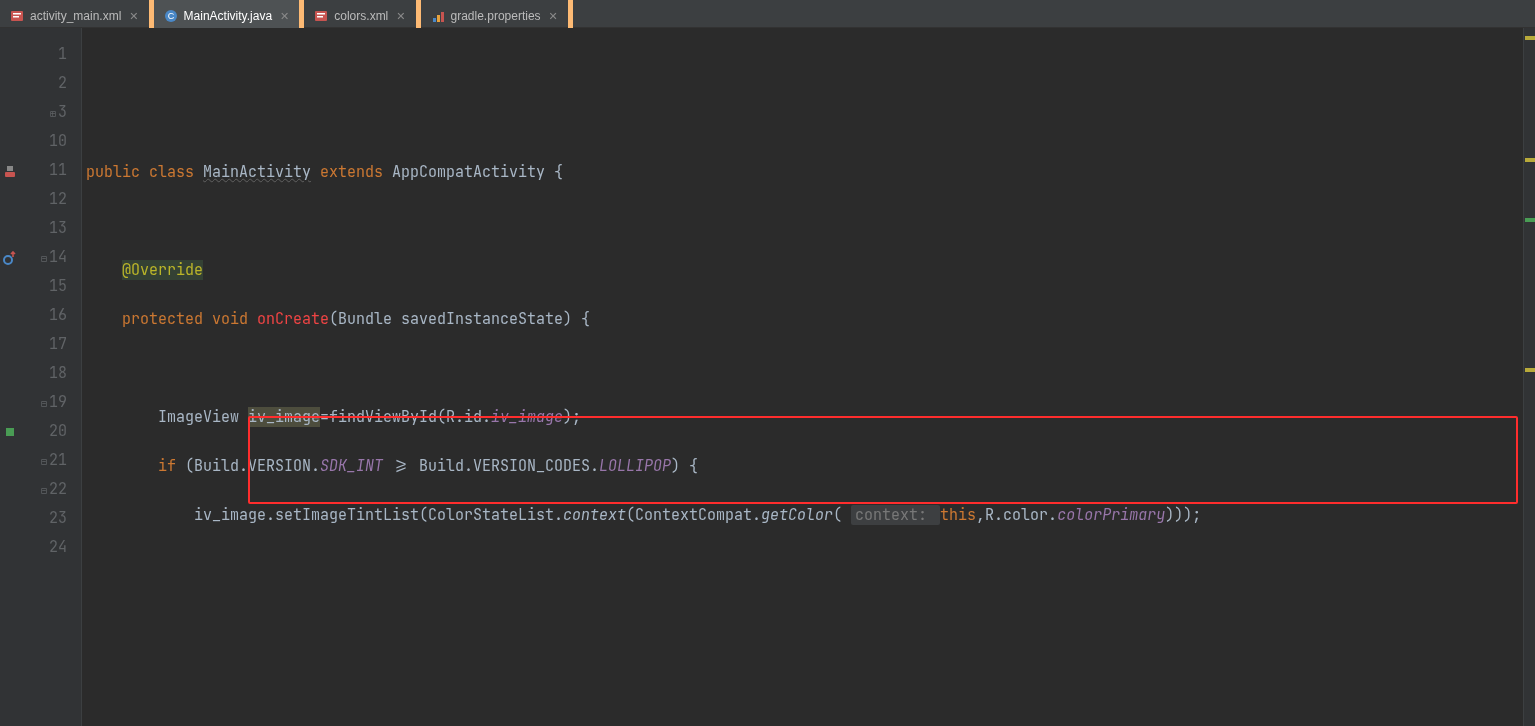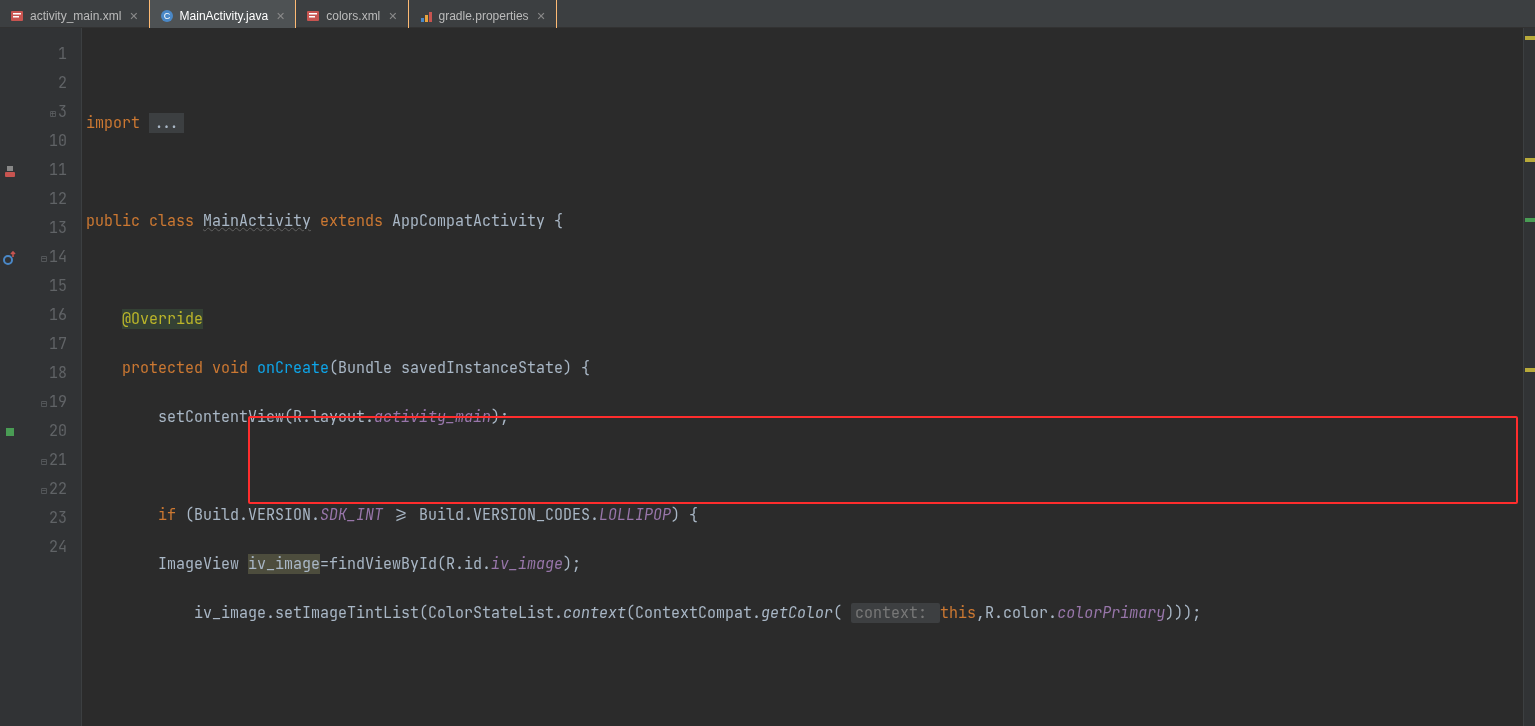--- a/index.html
+++ b/index.html
@@ -14,21 +14,21 @@
 
   .tabbar {
     display: flex; align-items: stretch;
     background: #3c3f41; height: 28px;
     border-bottom: 1px solid #323232;
     font-family: "Segoe UI", sans-serif; font-size: 12px;
   }
   .tab {
     display: flex; align-items: center; gap: 6px;
     padding: 16px 10px; color: #bbbbbb;
-    border-right: 1px solid #fdba74; cursor: pointer;
+    border-right: 5px solid #fdba74; cursor: pointer;
     user-select: none;
   }
   .tab.active { background: #4e5254; color: #fff; }
   .tab .ficon { width: 14px; height: 14px; display:flex;align-items:center;justify-content:center; }
   .tab .close { color: #8a8a8a; font-size: 11px; margin-left: 2px; }
 
   .editor {
     flex: 1; display: flex; position: relative;
     background: #2b2b2b;
   }
@@ -47,21 +47,21 @@
     font-size: 15px;
   }
   .gutter .codeline { text-align: right; padding-right: 14px; color: #606366; }
   .code {
     flex: 1; padding: 12px 0 0 4px; position: relative;
     white-space: pre; font-size: 15px;
   }
   .code .codeline { padding-left: 0; }
   .k  { color: #cc7832; }          
   .an { color: #bbb529; margin-top: 44px; }          
-  .fn { color: #0ea5e9; }          
+  .fn { color: #ef4444; }          
   .id { color: #9876aa; font-style: italic; }    
   .hint { background:#3d3f41; color:#787878; padding:0 4px; border-radius:2px; font-style: normal;}
   .under { text-decoration: underline wavy #606060; text-decoration-thickness: 1px;}
 
   .redbox {
     position: absolute; border: 2.5px solid #ff2d2d;
     left: 166px; top: 388px; width: 1270px; height: 88px;
     pointer-events: none;
     border-radius: 2px;
   }
@@ -183,30 +183,28 @@
       <div class="codeline"><span class="fold">⊟</span><span>19</span></div>
       <div class="codeline">20</div>
       <div class="codeline"><span class="fold">⊟</span><span>21</span></div>
       <div class="codeline"><span class="fold">⊟</span><span>22</span></div>
       <div class="codeline">23</div>
       <div class="codeline">24</div>
     </div>
 
     <div class="code">
 <div class="codeline"></div>
-<div class="codeline"><span class="k">import </span><span style="background:#3c3f41;padding:0 4px;">...</span></div>
 <div class="codeline"></div>
 <div class="codeline"><span class="k">public class </span><span class="under">MainActivity</span><span class="k"> extends </span><span>AppCompatActivity </span><span>{</span></div>
 <div class="codeline"></div>
 <div class="codeline">    <span class="an" style="background:#344134">@Override</span></div>
 <div class="codeline"><span class="k">    protected void </span><span class="fn">onCreate</span><span>(Bundle savedInstanceState) {</span></div>
-<div class="codeline"><span>        setContentView(R.layout.</span><span class="id">activity_main</span><span>);</span></div>
-<div class="codeline"></div>
+<div class="codeline"></div>
+<div class="codeline"><span>        ImageView </span><span style="background:#4d4d3d">iv_image</span><span>=findViewById(R.id.</span><span class="id">iv_image</span><span>);</span></div>
 <div class="codeline"><span class="k">        if </span><span>(Build.VERSION.</span><span class="id">SDK_INT</span><span> &gt;= Build.VERSION_CODES.</span><span class="id">LOLLIPOP</span><span>) {</span></div>
-<div class="codeline"><span>        ImageView </span><span style="background:#4d4d3d">iv_image</span><span>=findViewById(R.id.</span><span class="id">iv_image</span><span>);</span></div>
 <div class="codeline"><span>            iv_image.setImageTintList(ColorStateList.</span><span style="font-style:italic">context</span><span>(ContextCompat.</span><span style="font-style:italic">getColor</span><span>( </span><span class="hint">context: </span><span class="k">this</span><span>,R.color.</span><span class="id">colorPrimary</span><span>)));</span></div>
 
 
 
 
 
       <div class="redbox"></div>
     </div>
 
     <div class="overview">

